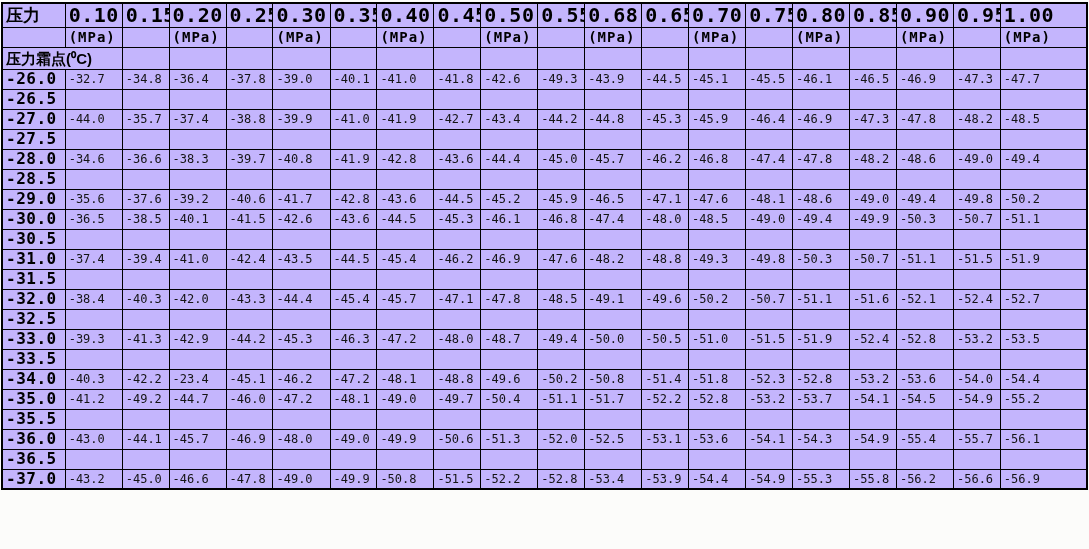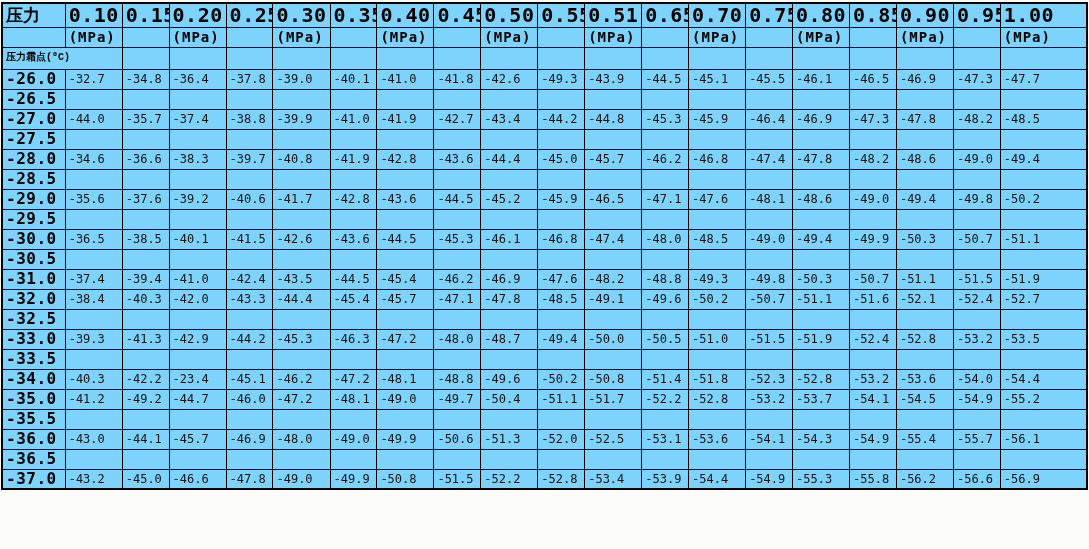--- a/index.html
+++ b/index.html
@@ -7,21 +7,21 @@
     background:#fafaf8;
     font-family:"Liberation Sans", sans-serif;
     color:#000;
   }
   .page{
     width:1089px;height:549px;box-sizing:border-box;
     padding:2px 1px 0 1px;background:#fcfcfa;overflow:hidden;
   }
   table.frost-table{
     border-collapse:collapse;table-layout:fixed;width:1087px;
-    border:2px solid #000;background:#7dd3fc;
+    border:2px solid #000;background:#c4b5fd;
   }
   .frost-table td,.frost-table th{
     border:1px solid #000;
     padding:0 0 0 3px;
     text-align:left;vertical-align:middle;
     overflow:hidden;white-space:nowrap;
   }
   tr.hdr-row{height:24px}
   tr.unit-row{height:20px}
   tr.rowhdr-row{height:22px}
@@ -32,22 +32,22 @@
   }
   .hdr{
     font-family:"DejaVu Sans Mono","Liberation Mono",monospace;
     font-weight:700;font-size:20px;line-height:1;letter-spacing:0.5px;
   }
   .unit{
     font-family:"DejaVu Sans Mono","Liberation Mono",monospace;
     font-weight:700;font-size:14px;line-height:1;letter-spacing:1px;
   }
   .rowhdr{
-    font-family:Liberation Mono, monospace;
-    font-weight:600;font-size:10px;line-height:1;
+    font-family:Liberation Sans, sans-serif;
+    font-weight:600;font-size:15px;line-height:1;
   }
   .rowlabel{
     font-family:"DejaVu Sans Mono","Liberation Mono",monospace;
     font-weight:700;font-size:16px;line-height:1;letter-spacing:0.5px;margin-top:28px;
   }
   .val{
     font-family:"DejaVu Sans Mono","Liberation Mono",monospace;
     font-weight:400;font-size:12px;line-height:1;color:#141414;
   }
 </style>
@@ -84,21 +84,21 @@
           <th class="hdr">0.10</th>
           <th class="hdr">0.15</th>
           <th class="hdr">0.20</th>
           <th class="hdr">0.25</th>
           <th class="hdr">0.30</th>
           <th class="hdr">0.35</th>
           <th class="hdr">0.40</th>
           <th class="hdr">0.45</th>
           <th class="hdr">0.50</th>
           <th class="hdr">0.55</th>
-          <th class="hdr">0.51</th>
+          <th class="hdr">0.68</th>
           <th class="hdr">0.65</th>
           <th class="hdr">0.70</th>
           <th class="hdr">0.75</th>
           <th class="hdr">0.80</th>
           <th class="hdr">0.85</th>
           <th class="hdr">0.90</th>
           <th class="hdr">0.95</th>
           <th class="hdr">1.00</th>
         </tr>
         <tr class="unit-row">
@@ -294,42 +294,20 @@
           <td class="val">-47.1</td>
           <td class="val">-47.6</td>
           <td class="val">-48.1</td>
           <td class="val">-48.6</td>
           <td class="val">-49.0</td>
           <td class="val">-49.4</td>
           <td class="val">-49.8</td>
           <td class="val">-50.2</td>
         </tr>
         <tr class="data-row">
-          <td class="rowlabel">-29.5</td>
-          <td></td>
-          <td></td>
-          <td></td>
-          <td></td>
-          <td></td>
-          <td></td>
-          <td></td>
-          <td></td>
-          <td></td>
-          <td></td>
-          <td></td>
-          <td></td>
-          <td></td>
-          <td></td>
-          <td></td>
-          <td></td>
-          <td></td>
-          <td></td>
-          <td></td>
-        </tr>
-        <tr class="data-row">
           <td class="rowlabel">-30.0</td>
           <td class="val">-36.5</td>
           <td class="val">-38.5</td>
           <td class="val">-40.1</td>
           <td class="val">-41.5</td>
           <td class="val">-42.6</td>
           <td class="val">-43.6</td>
           <td class="val">-44.5</td>
           <td class="val">-45.3</td>
           <td class="val">-46.1</td>
@@ -382,20 +360,42 @@
           <td class="val">-48.8</td>
           <td class="val">-49.3</td>
           <td class="val">-49.8</td>
           <td class="val">-50.3</td>
           <td class="val">-50.7</td>
           <td class="val">-51.1</td>
           <td class="val">-51.5</td>
           <td class="val">-51.9</td>
         </tr>
         <tr class="data-row">
+          <td class="rowlabel">-31.5</td>
+          <td></td>
+          <td></td>
+          <td></td>
+          <td></td>
+          <td></td>
+          <td></td>
+          <td></td>
+          <td></td>
+          <td></td>
+          <td></td>
+          <td></td>
+          <td></td>
+          <td></td>
+          <td></td>
+          <td></td>
+          <td></td>
+          <td></td>
+          <td></td>
+          <td></td>
+        </tr>
+        <tr class="data-row">
           <td class="rowlabel">-32.0</td>
           <td class="val">-38.4</td>
           <td class="val">-40.3</td>
           <td class="val">-42.0</td>
           <td class="val">-43.3</td>
           <td class="val">-44.4</td>
           <td class="val">-45.4</td>
           <td class="val">-45.7</td>
           <td class="val">-47.1</td>
           <td class="val">-47.8</td>

